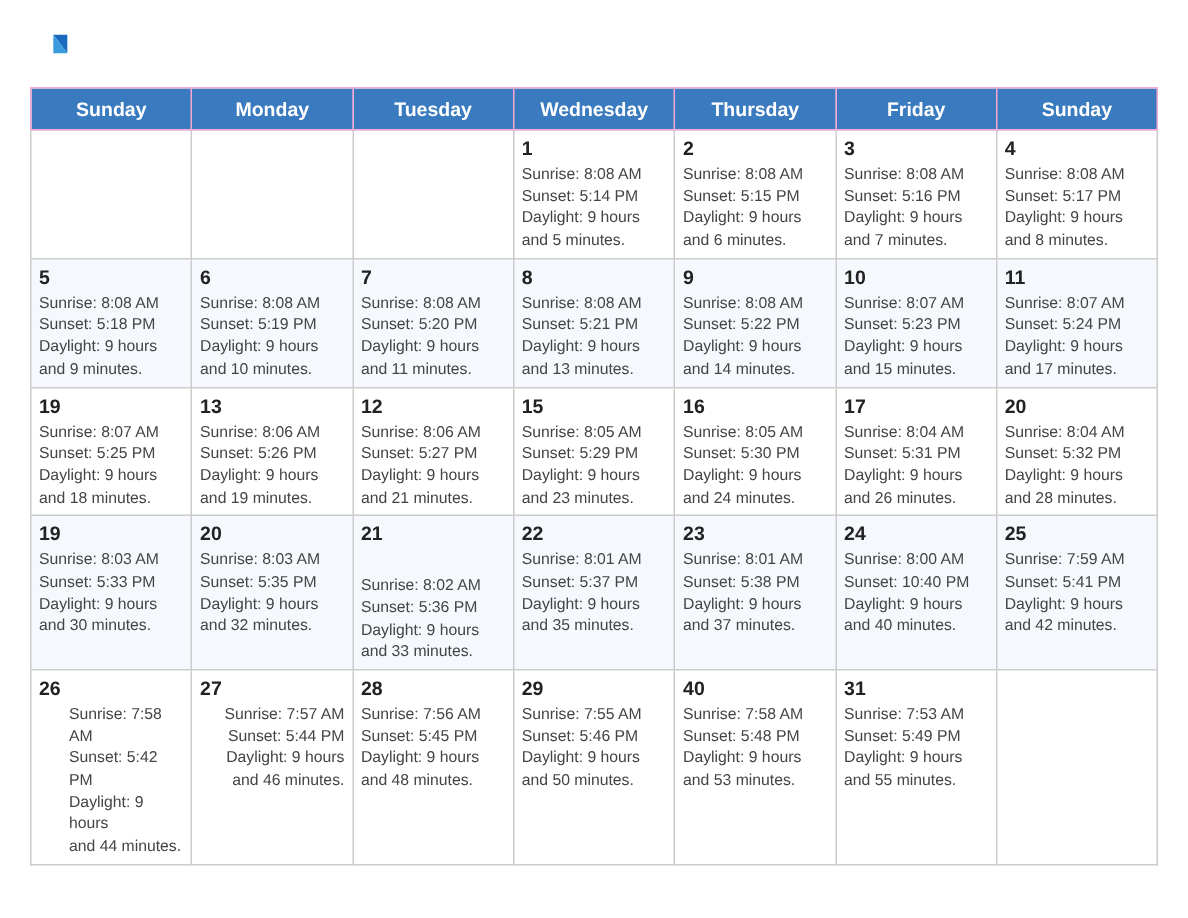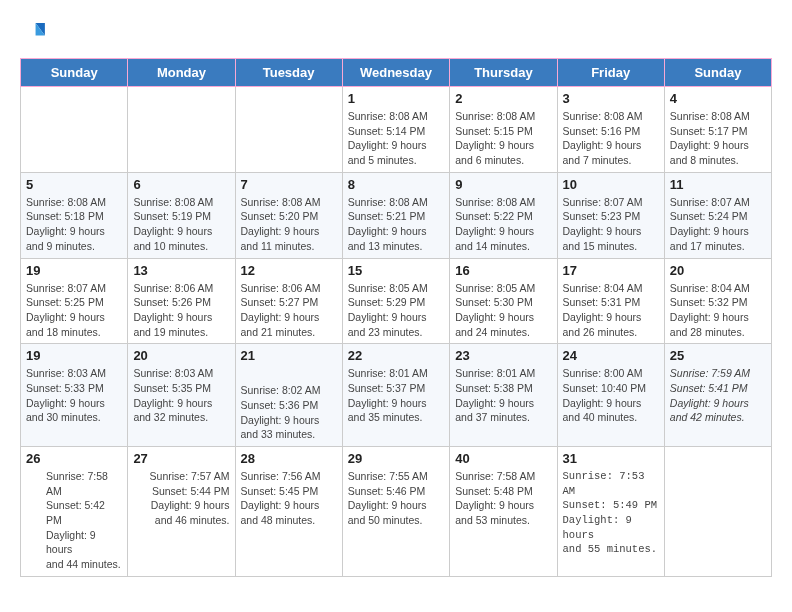--- a/index.html
+++ b/index.html
@@ -291,21 +291,21 @@
         </td>
         <td>
           <span class="day-num">24</span>
           <div class="day-info" style="white-space: pre-line;">Sunrise: 8:00 AM
 Sunset: 10:40 PM
 Daylight: 9 hours
 and 40 minutes.</div>
         </td>
         <td>
           <span class="day-num">25</span>
-          <div class="day-info" style="white-space: pre-line; font-style: italic;">Sunrise: 7:59 AM
+          <div class="day-info" style="white-space: pre-line;">Sunrise: 7:59 AM
 Sunset: 5:41 PM
 Daylight: 9 hours
 and 42 minutes.</div>
         </td>
       </tr>
       <tr>
         <td>
           <span class="day-num">26</span>
           <div class="day-info" style="white-space: pre-line; margin-left: 20px;">Sunrise: 7:58 AM
 Sunset: 5:42 PM
@@ -335,21 +335,21 @@
         </td>
         <td>
           <span class="day-num">40</span>
           <div class="day-info" style="white-space: pre-line;">Sunrise: 7:58 AM
 Sunset: 5:48 PM
 Daylight: 9 hours
 and 53 minutes.</div>
         </td>
         <td>
           <span class="day-num">31</span>
-          <div class="day-info" style="white-space: pre-line; font-family: Liberation Mono, monospace;">Sunrise: 7:53 AM
+          <div class="day-info" style="white-space: pre-line;">Sunrise: 7:53 AM
 Sunset: 5:49 PM
 Daylight: 9 hours
 and 55 minutes.</div>
         </td>
         <td class="empty-cell"></td>
       </tr>
     </tbody>
 </table>
 
 </body></html>

